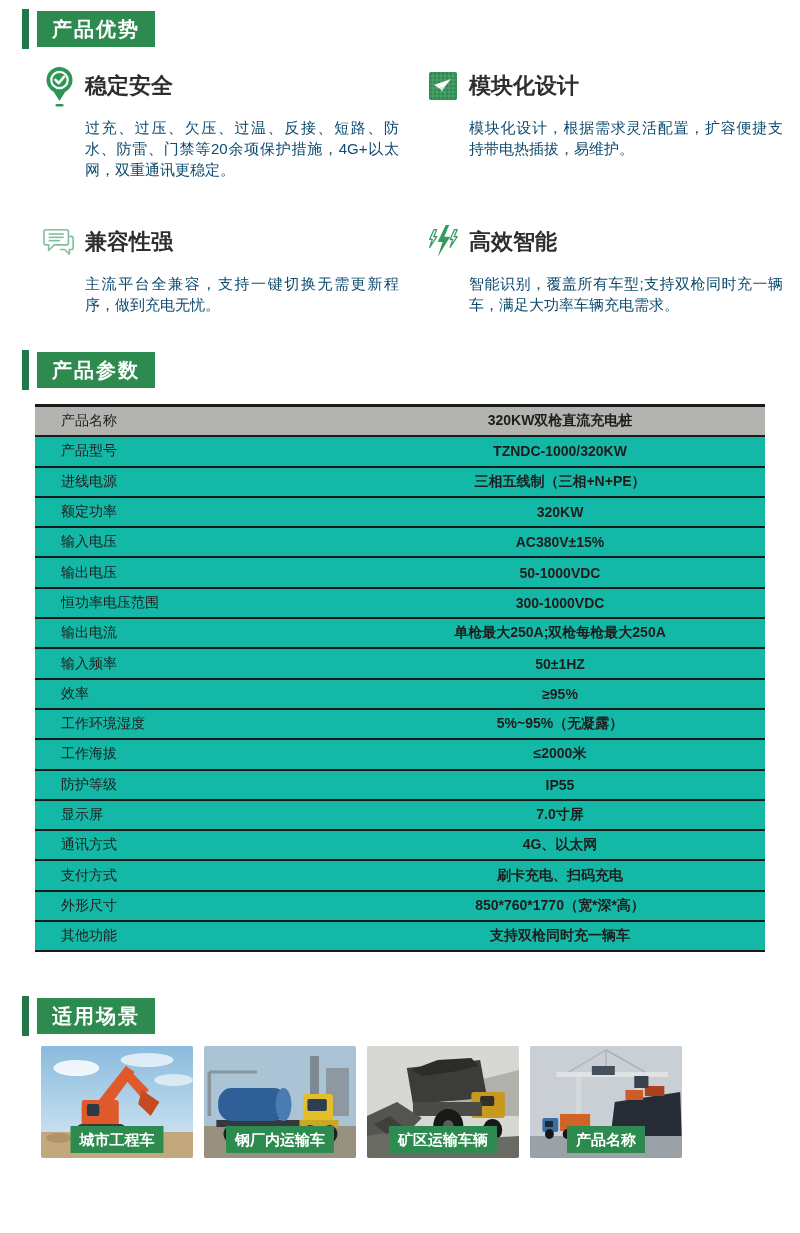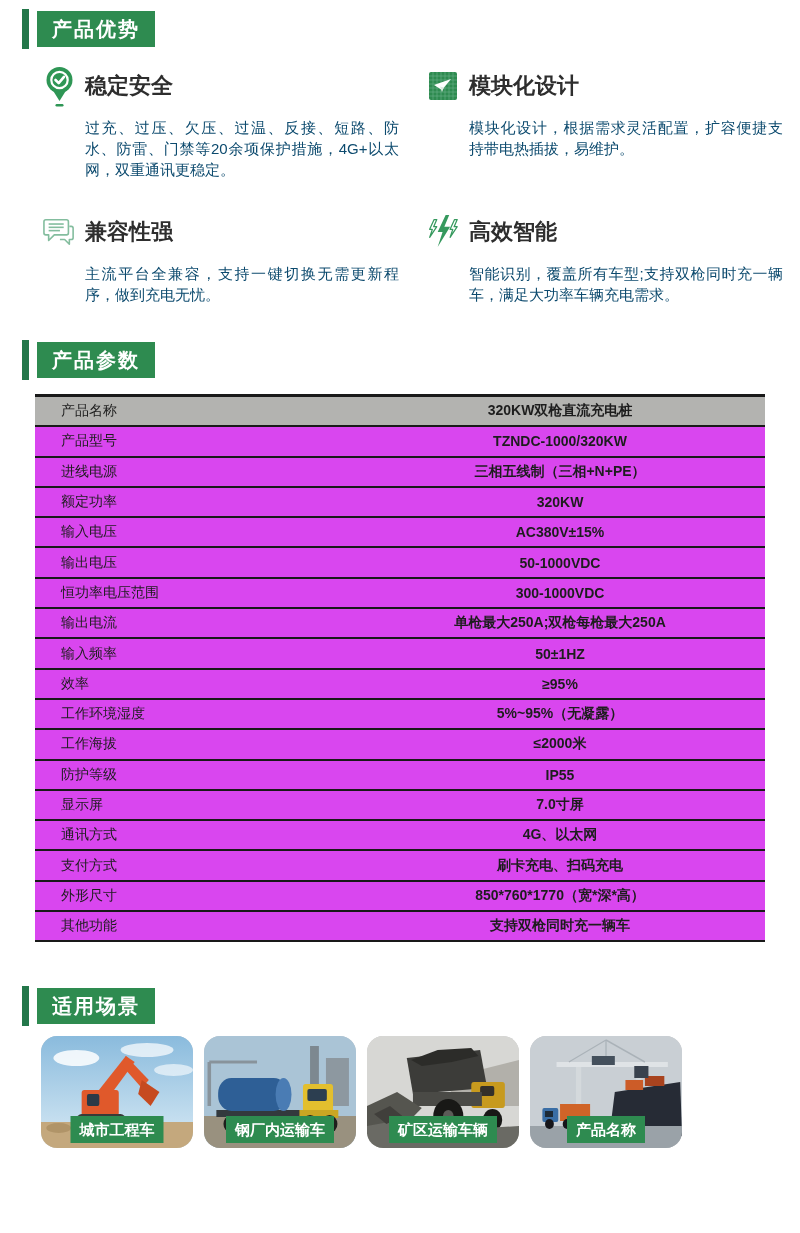--- a/index.html
+++ b/index.html
@@ -13,39 +13,39 @@
   .sec-header { display:flex; align-items:stretch; height:40px; margin-left:22px; }
   .sec-bar { width:7px; background:#23774a; margin-right:8px; }
   .sec-title {
     background:#2e8b50; color:#fff; font-size:20px; font-weight:bold;
     letter-spacing:2px; padding:0 15px; display:flex; align-items:center;
     margin:2px 0; min-width:116px; justify-content:center;
   }
   
   .adv-grid {
     display:grid; grid-template-columns:384px auto;
-    margin:15px 0 0 43px; row-gap:30px;
+    margin:15px 0 0 43px; row-gap:40px;
   }
   .adv-head { display:flex; align-items:center; height:44px; }
   .icon-box { width:32px; display:flex; justify-content:center; align-items:center; margin-right:10px; flex-shrink:0; }
   .adv-title { font-size:22px; font-weight:600; color:#2e2e2e; }
   .adv-body {
     margin:9px 0 0 42px; width:314px;
     font-size:15px; line-height:21px; color:#0c4a6e;
     text-align:justify;
   }
   
   .ptable { margin:14px 35px 0 35px; border-top:3px solid #191919; }
-  .trow { display:flex; align-items:center; height:30.3px; border-bottom:2px solid #191919; background:#d946ef; }
+  .trow { display:flex; align-items:center; height:30.3px; border-bottom:2px solid #191919; background:#14b8a6; }
   .trow--header { background:#b3b3b0; }
   .t-label { width:320px; padding-left:26px; font-size:14px; font-weight:normal; color:#1d1d1d; }
   .t-value { flex:1; text-align:center; font-size:14px; font-weight:600; color:#1d1d1d; }
   
   .scene-row { display:flex; gap:11px; margin:10px 0 0 41px; }
-  .scene-card { position:relative; width:152px; height:112px; border-radius:16px; overflow:hidden; background:#ccc; }
+  .scene-card { position:relative; width:152px; height:112px; border-radius:2px; overflow:hidden; background:#ccc; }
   .scene-card svg { display:block; width:100%; height:100%; }
   .scene-label {
     position:absolute; bottom:5px; left:50%; transform:translateX(-50%);
     background:#2e8b50; color:#fff; font-size:15px; font-weight:bold;
     line-height:1; padding:6px 9px; white-space:nowrap;
   }
   .mt-params { margin-top:35px; }
   .mt-scenes { margin-top:44px; }
 </style>
 </head>

